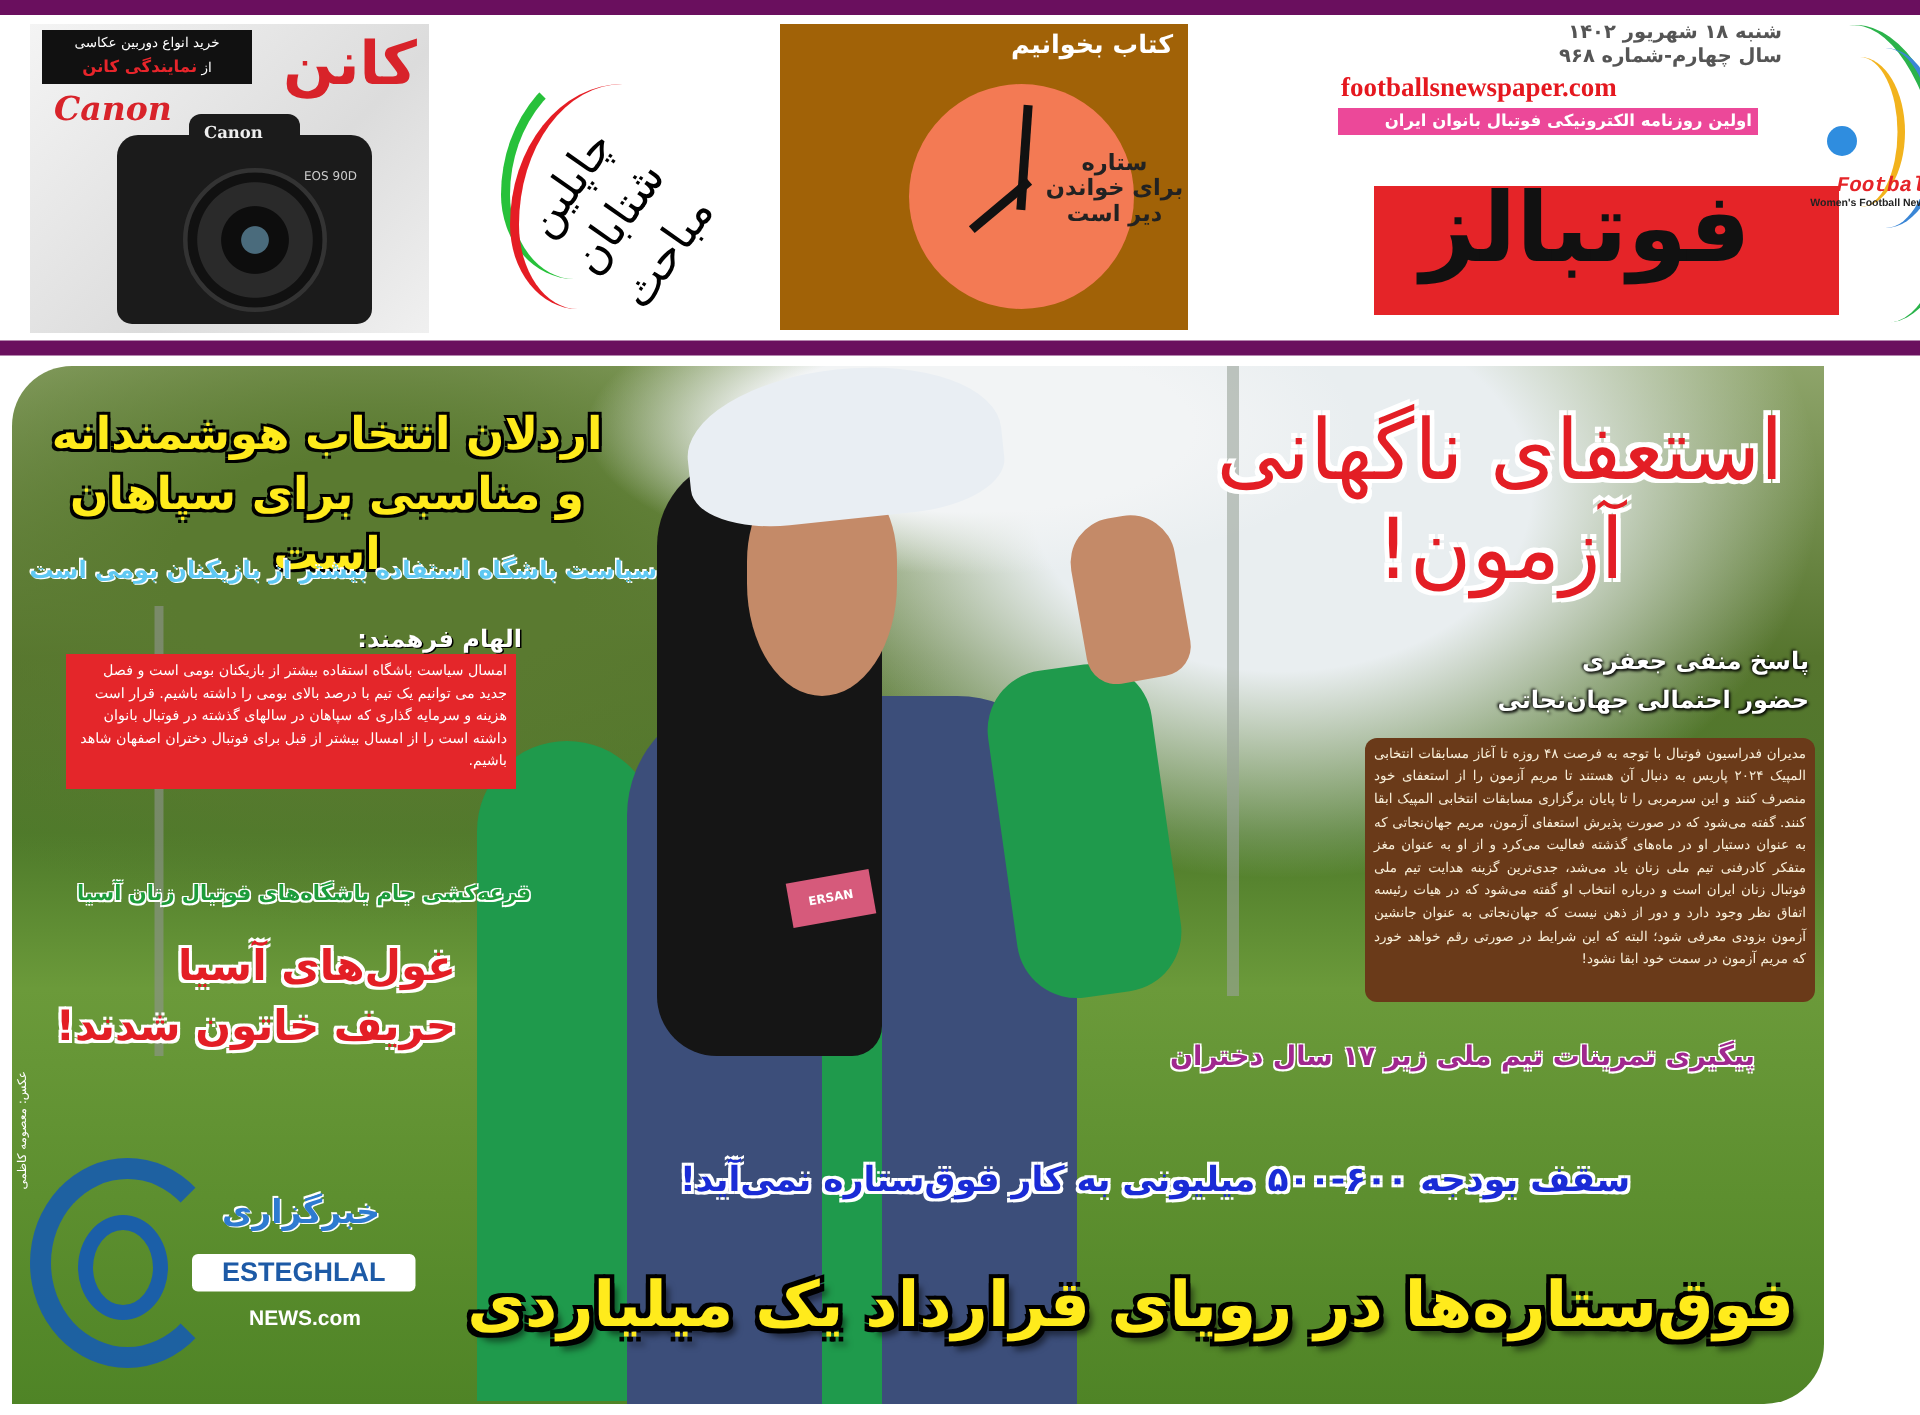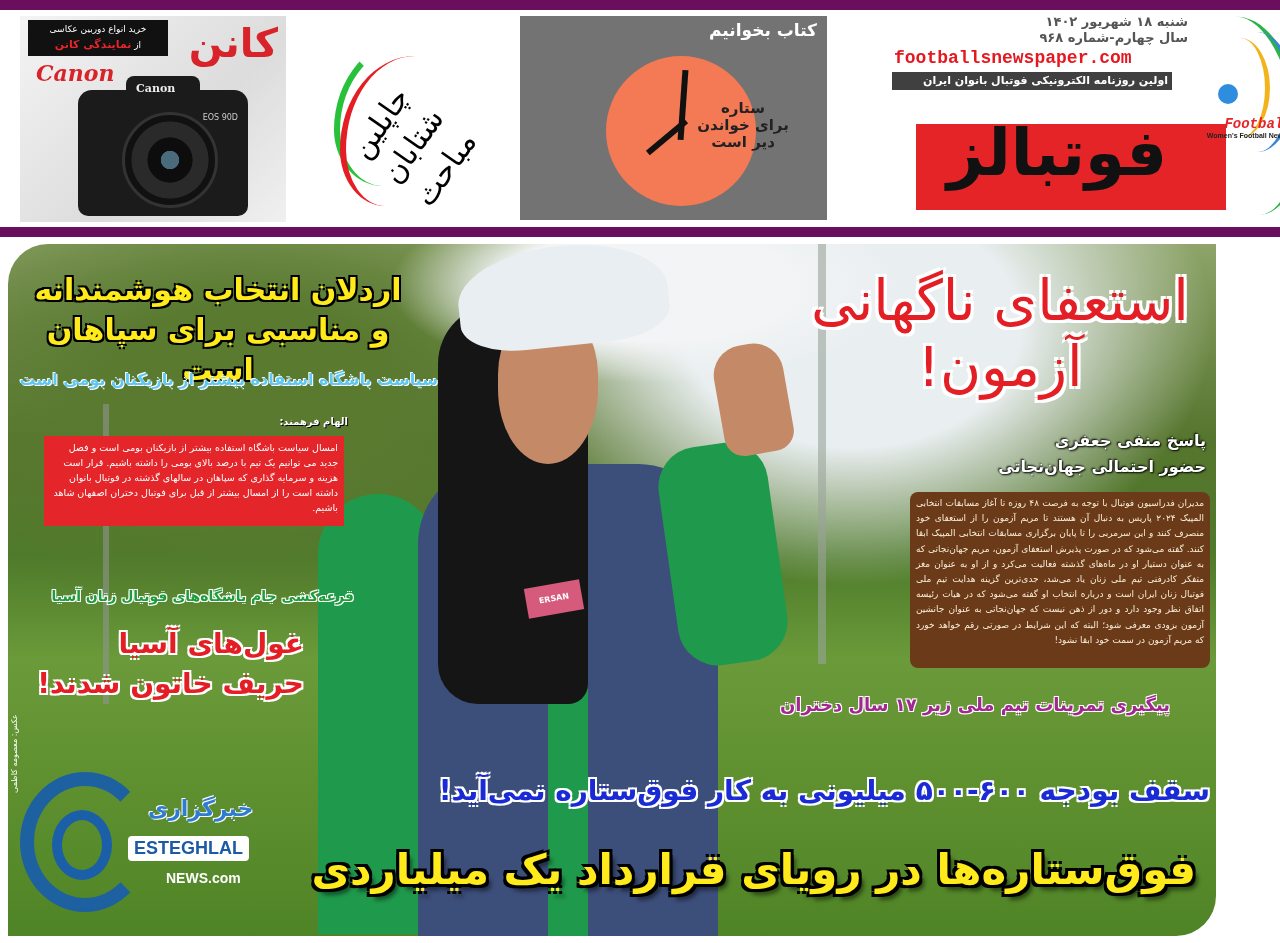--- a/index.html
+++ b/index.html
@@ -31,32 +31,32 @@
 
   .ad-calligraphy { position: absolute; left: 318px; top: 16px; width: 186px; height: 206px; }
   .ad-calligraphy .txt { position: absolute; left: 10px; top: 40px; width: 170px; text-align: center; direction: rtl;
     font-family: "DejaVu Serif", serif; font-size: 30px; line-height: 40px; color: #000; transform: rotate(-55deg);
     transform-origin: 50% 50%; top: 70px; }
   .ad-calligraphy .stroke-g { position: absolute; left: 16px; top: 20px; width: 130px; height: 150px;
     border-left: 6px solid #27c13a; border-top: 6px solid transparent; border-radius: 100% 0 0 60%; }
   .ad-calligraphy .stroke-r { position: absolute; left: 22px; top: 40px; width: 120px; height: 150px;
     border-left: 6px solid #e51d24; border-radius: 100% 0 0 60%; }
 
-  .ad-book { position: absolute; left: 520px; top: 16px; width: 307px; height: 204px; background: #737373; }
+  .ad-book { position: absolute; left: 520px; top: 16px; width: 272px; height: 204px; background: #a16207; }
   .ad-book .title { position: absolute; right: 10px; top: 4px; color: #fff; font-size: 17px; font-weight: bold; direction: rtl; }
   .ad-book .clock { position: absolute; left: 86px; top: 40px; width: 150px; height: 150px; border-radius: 50%; background: #f37a54; }
   .ad-book .hand { position: absolute; left: 160px; top: 54px; width: 6px; height: 70px; background: #111; transform: rotate(4deg); }
   .ad-book .hand2 { position: absolute; left: 122px; top: 118px; width: 50px; height: 6px; background: #111; transform: rotate(-40deg); }
   .ad-book .slogan { position: absolute; left: 168px; top: 84px; width: 110px; text-align: center; direction: rtl;
     color: #222; font-size: 15px; font-weight: bold; line-height: 17px; }
 
   .logo { position: absolute; left: 860px; top: 12px; width: 420px; height: 212px; margin-left: 32px; }
   .logo .date { position: absolute; right: 124px; top: 2px; direction: rtl; font-size: 13px; color: #555; font-weight: bold; line-height: 16px; text-align: right; }
-  .logo .site { position: absolute; left: 2px; top: 36px; color: #e5181f; font-size: 18px; font-weight: bold; font-family: Liberation Mono, monospace; }
-  .logo .strap { position: absolute; left: 0; top: 60px; width: 280px; height: 18px; background: #404040; color: #fff;
+  .logo .site { position: absolute; left: 2px; top: 36px; color: #e5181f; font-size: 18px; font-weight: bold; font-family: Liberation Serif, serif; }
+  .logo .strap { position: absolute; left: 0; top: 60px; width: 280px; height: 18px; background: #ec4899; color: #fff;
     direction: rtl; text-align: right; font-size: 11px; line-height: 18px; padding-right: 4px; font-weight: bold; }
   .logo .redbox { position: absolute; left: 24px; top: 112px; width: 310px; height: 86px; background: #e52428; }
   .logo .name { position: absolute; left: 0; top: 86px; width: 330px; text-align: center; direction: rtl;
     font-size: 64px; font-weight: bold; color: #111; line-height: 110px; letter-spacing: -2px; }
   .logo .arc1 { position: absolute; left: 300px; top: 4px; width: 110px; height: 200px; border-right: 8px solid #2bb34b; border-radius: 0 100% 100% 0; transform: rotate(-8deg); }
   .logo .arc2 { position: absolute; left: 328px; top: 20px; width: 74px; height: 120px; border-right: 6px solid #3a86d6; border-radius: 0 100% 100% 0; }
   .logo .arc3 { position: absolute; left: 318px; top: 26px; width: 60px; height: 100px; border-right: 5px solid #f2b31d; border-radius: 0 100% 100% 0; }
   .logo .ball { position: absolute; left: 326px; top: 72px; width: 20px; height: 20px; border-radius: 50%; background: #2f8ddf; }
   .logo .brand-en { position: absolute; right: 12px; top: 104px; color: #e52428; font-weight: bold; font-size: 14px; font-family: Liberation Mono, monospace; font-style: italic; }
   .logo .brand-sub { position: absolute; right: 6px; top: 120px; color: #222; font-weight: bold; font-size: 7px; line-height: 8px; text-align: right; font-family: "Liberation Sans", sans-serif; }
@@ -85,53 +85,53 @@
   .coach .hand { position: absolute; left: 410px; top: 100px; width: 70px; height: 110px; background: #c48a68; border-radius: 30px 30px 20px 20px; transform: rotate(-10deg); }
   .coach .badge { position: absolute; left: 218px; top: 340px; width: 56px; height: 30px; background: #d65a7b; color: #fff;
     font-size: 8px; text-align: center; line-height: 30px; transform: rotate(-10deg); font-weight: bold; }
 
   
   .t-rtl { direction: rtl; text-align: right; position: absolute; }
   .h-ardalan { left: 20px; top: 26px; width: 380px; font-size: 30px; line-height: 40px; font-weight: bold; color: #ffeb1c;
     text-shadow: 2px 2px 0 #000, -2px -2px 0 #000, 2px -2px 0 #000, -2px 2px 0 #000; text-align: center; }
   .h-ardalan-sub { left: 10px; top: 126px; width: 420px; font-size: 16px; font-weight: bold; color: #5fc8f2;
     text-shadow: 1px 1px 0 #fff, -1px -1px 0 #fff; }
-  .quote-author { left: 180px; top: 172px; width: 160px; font-size: 10px; font-weight: bold; color: #fff; text-shadow: 1px 1px 0 #000; }
+  .quote-author { left: 180px; top: 172px; width: 160px; font-size: 16px; font-weight: bold; color: #fff; text-shadow: 1px 1px 0 #000; }
   .quote-box { left: 36px; top: 192px; width: 300px; height: 90px; background: #e4262a; color: #fff;
     font-size: 9.5px; line-height: 15px; padding: 4px 6px; }
   .h-draw-kicker { left: 6px; top: 344px; width: 340px; font-size: 14px; font-weight: bold; color: #1d9c3a;
     text-shadow: 1px 1px 0 #fff, -1px -1px 0 #fff, 1px -1px 0 #fff, -1px 1px 0 #fff; }
   .h-draw { left: 6px; top: 380px; width: 290px; font-size: 28px; line-height: 40px; font-weight: bold; color: #e31e25;
     text-shadow: 2px 2px 0 #fff, -2px -2px 0 #fff, 2px -2px 0 #fff, -2px 2px 0 #fff; }
   .photo-credit { position: absolute; left: 2px; top: 470px; width: 14px; height: 150px; writing-mode: vertical-rl; transform: rotate(180deg);
     color: #fff; font-size: 8px; direction: rtl; }
 
   .h-main { right: 6px; top: 24px; width: 420px; font-size: 56px; line-height: 66px; font-weight: normal; color: #e31e25;
     text-shadow: 3px 3px 0 #fff, -3px -3px 0 #fff, 3px -3px 0 #fff, -3px 3px 0 #fff; text-align: center; }
   .h-main-sub { right: 10px; top: 184px; width: 300px; font-size: 16px; line-height: 26px; font-weight: bold; color: #fff;
     text-shadow: 1px 1px 2px #000, -1px -1px 2px #000; }
   .body-box { right: 6px; top: 248px; width: 300px; height: 176px; background: #6a3a19; border-radius: 8px; color: #f8eed8;
     font-size: 9px; line-height: 15.2px; padding: 4px 6px; text-align: justify; }
 
   .h-u17 { right: 46px; top: 450px; width: 480px; font-size: 18px; font-weight: bold; color: #a0288e;
     text-shadow: 1px 1px 0 #fff, -1px -1px 0 #fff, 1px -1px 0 #fff, -1px 1px 0 #fff; }
-  .h-budget { right: 6px; top: 530px; width: 880px; font-size: 28px; font-weight: bold; color: #1a2bd6;
-    text-shadow: 2px 2px 0 #fff, -2px -2px 0 #fff, 2px -2px 0 #fff, -2px 2px 0 #fff; }
+  .h-budget { right: 6px; top: 530px; width: 880px; font-size: 23px; font-weight: bold; color: #1a2bd6;
+    text-shadow: 2px 2px 0 #fff, -2px -2px 0 #fff, 2px -2px 0 #fff, -2px 2px 0 #fff; text-align: center; }
   .h-super { right: 20px; top: 586px; width: 1200px; font-size: 42px; font-weight: bold; color: #ffeb1c; line-height: 80px;
     text-shadow: 3px 3px 0 #000, -3px -3px 0 #000, 3px -3px 0 #000, -3px 3px 0 #000, 5px 6px 4px rgba(0,0,0,.5); }
 
   
   .wm { position: absolute; left: 16px; top: 770px; width: 230px; height: 150px; }
   .wm .ring { position: absolute; left: 4px; top: 2px; width: 130px; height: 140px; border-radius: 50%;
     border: 14px solid #1b5fa8; border-right-color: transparent; opacity: .95; }
   .wm .inner { position: absolute; left: 36px; top: 40px; width: 60px; height: 70px; border-radius: 50%; border: 10px solid #1b5fa8; }
   .wm .fa { position: absolute; left: 132px; top: 26px; color: #2e7bd0; font-size: 22px; font-weight: bold; direction: rtl;
     text-shadow: 1px 1px 0 #fff, -1px -1px 0 #fff; }
   .wm .en { position: absolute; left: 112px; top: 66px; background: #fff; color: #1d5aa6; font-weight: bold;
-    font-family: "Liberation Sans", sans-serif; font-size: 18px; padding: 2px 6px; border-radius: 4px; }
+    font-family: "Liberation Sans", sans-serif; font-size: 18px; padding: 2px 20px; border-radius: 4px; }
   .wm .com { position: absolute; left: 150px; top: 100px; color: #fff; font-size: 14px; font-weight: bold; font-family: "Liberation Sans", sans-serif; }
 </style>
 </head>
 <body>
 
 <div class="bar-top"></div>
 
 <div class="ad-canon">
   <div class="canon-tag">
     <div>خرید انواع دوربین عکاسی</div>

